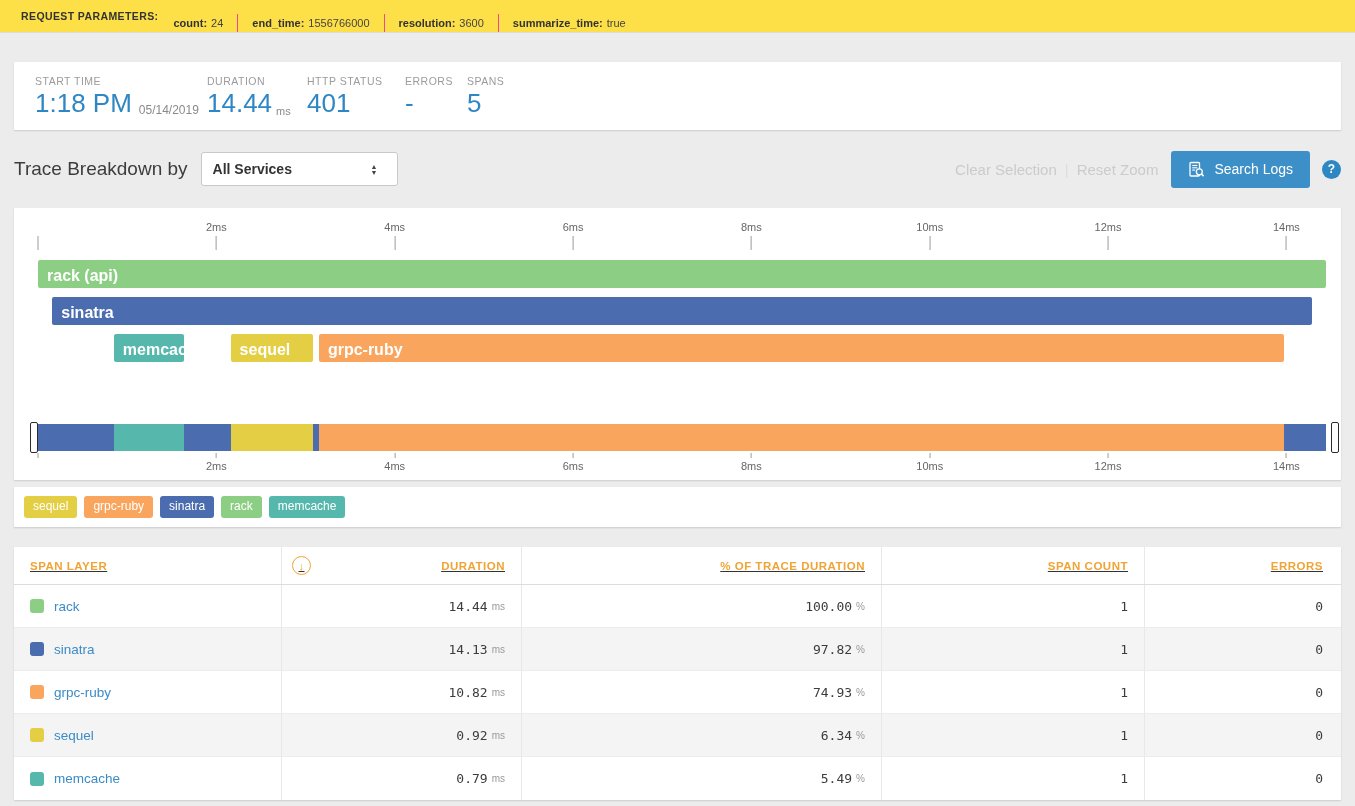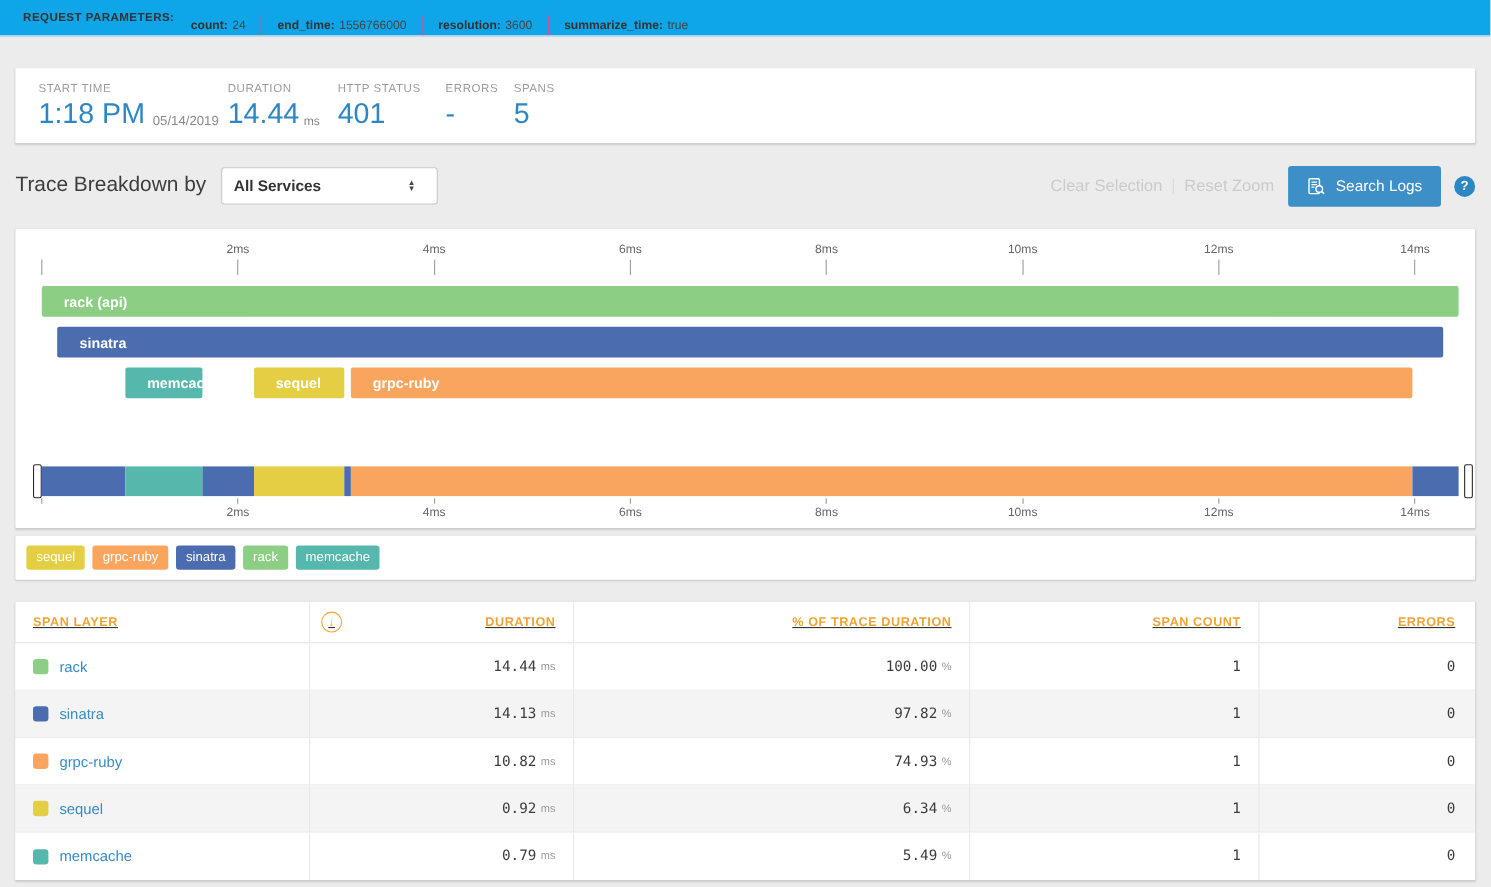--- a/index.html
+++ b/index.html
@@ -7,21 +7,21 @@
   body {
     background: #ececec;
     font-family: "Liberation Sans", sans-serif;
     color: #333;
     overflow: hidden;
   }
 
   
   .req-bar {
     height: 33px;
-    background: #0ea5e9;
+    background: #fde047;
     border-bottom: 1px solid #dcdcdc;
     display: flex;
     align-items: center;
     padding: 0 21px;
     font-size: 11px;
   }
   .req-label { font-weight: bold; letter-spacing: .4px; font-size: 10.5px; color: #333; margin-right: 15px; }
   .req-items { display: flex; align-items: flex-end; height: 100%; }
   .req-item { display: flex; align-items: center; gap: 4px; padding: 0 14px; height: 18px; border-left: 1px solid #ec4899; }
   .req-item:first-child { border-left: none; padding-left: 0; }
@@ -121,25 +121,24 @@
   .flame-row { position: relative; height: 37px; }
   .span-bar {
     position: absolute; top: 0; height: 28px;
     border-radius: 2px;
     cursor: pointer;
     overflow: hidden;
   }
   .span-bar-label {
     display: block;
     color: #fff;
-    font-size: 13px;
+    font-size: 16px;
     font-weight: bold;
     padding: 7px 0 0 9px;
     white-space: nowrap;
-    margin-left: 11px;
   }
   .minimap { position: relative; margin-top: 53px; height: 27px; }
   .mm-track { position: absolute; left: 0; right: 0; top: 0; bottom: 0; }
   .mm-seg { position: absolute; top: 0; bottom: 0; cursor: pointer; }
   .mm-handle {
     position: absolute;
     top: -2px;
     width: 8px; height: 31px;
     background: #fff;
     border: 1px solid #2b2b2b;

